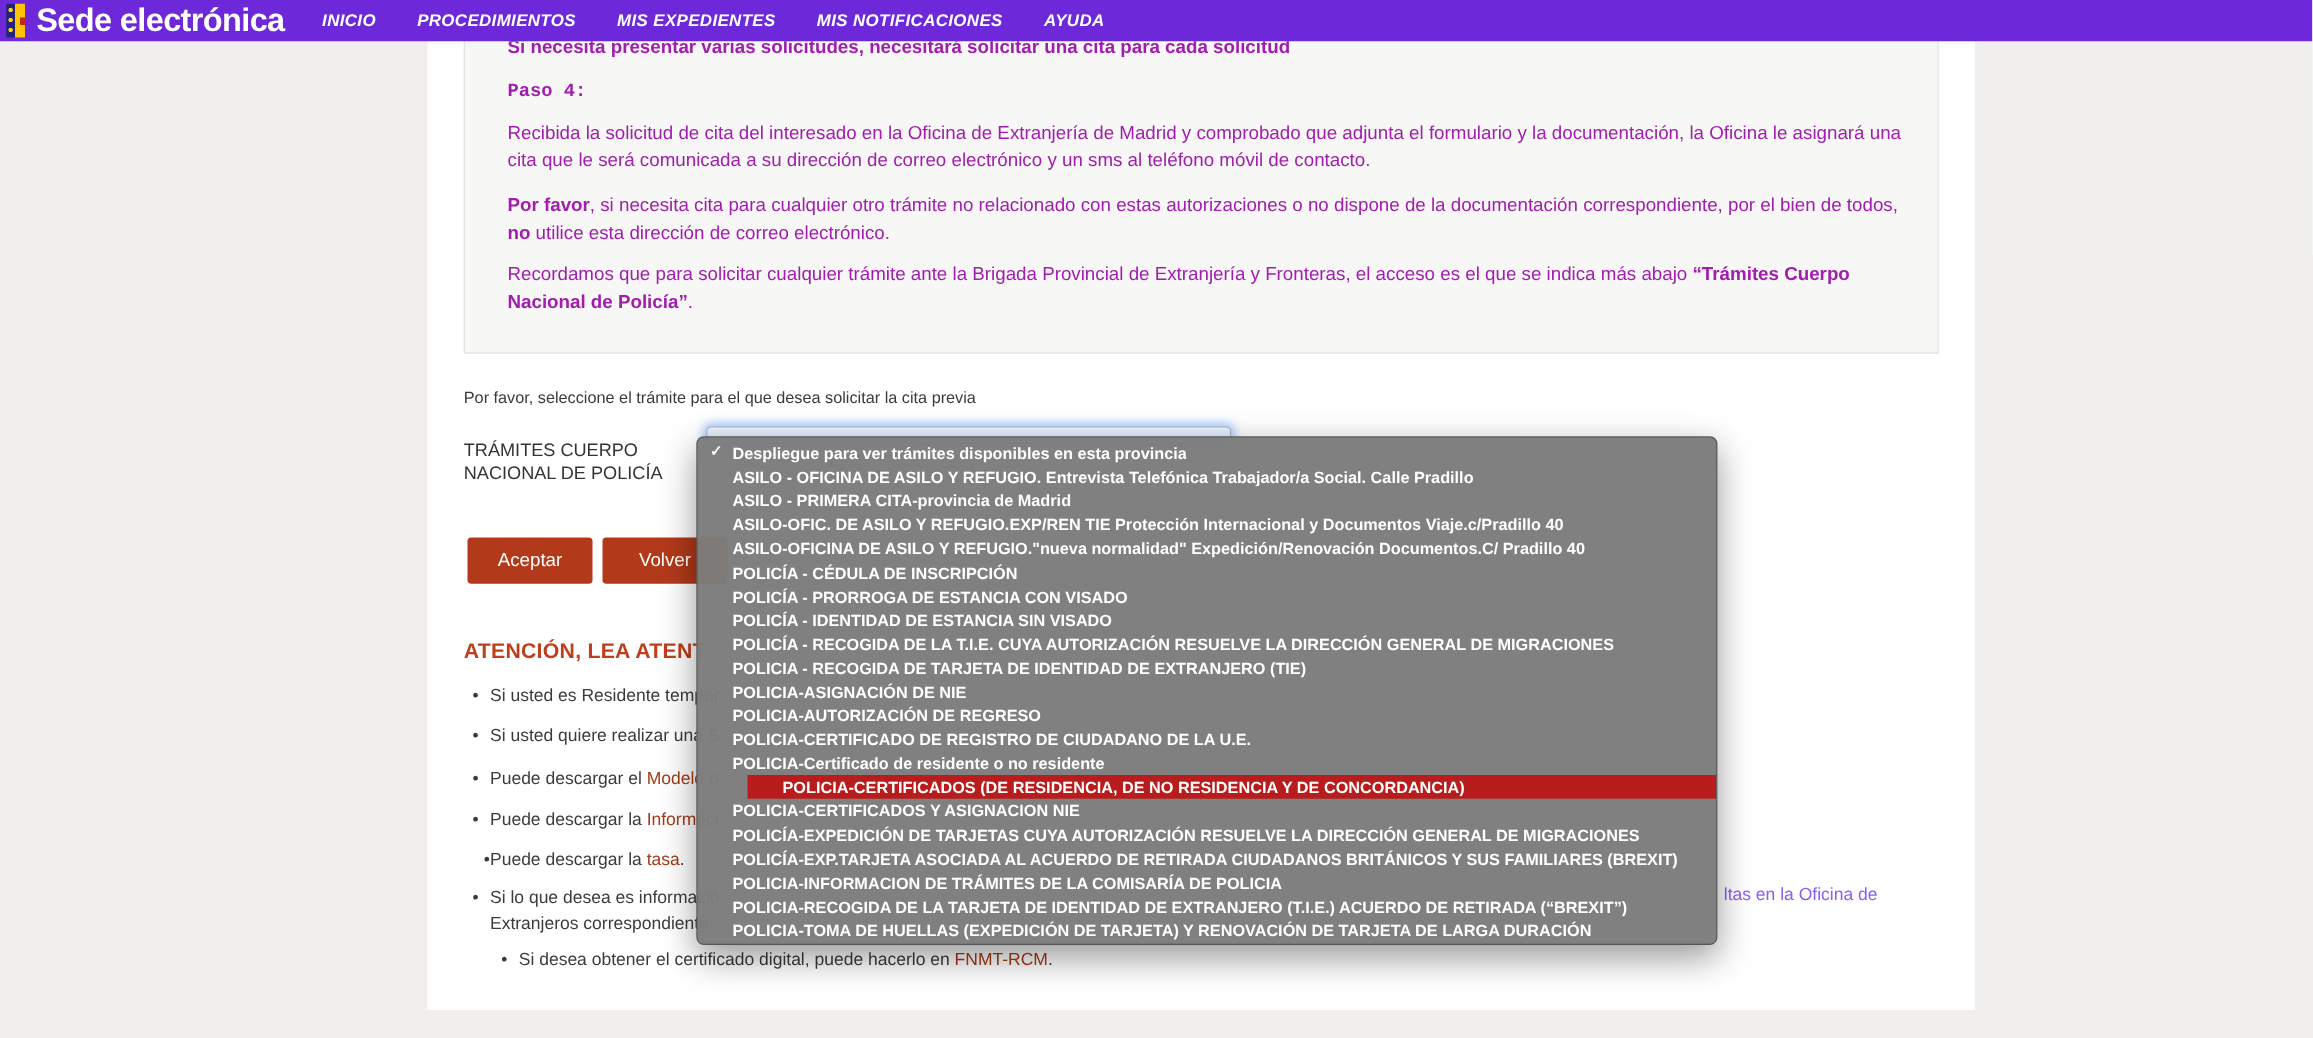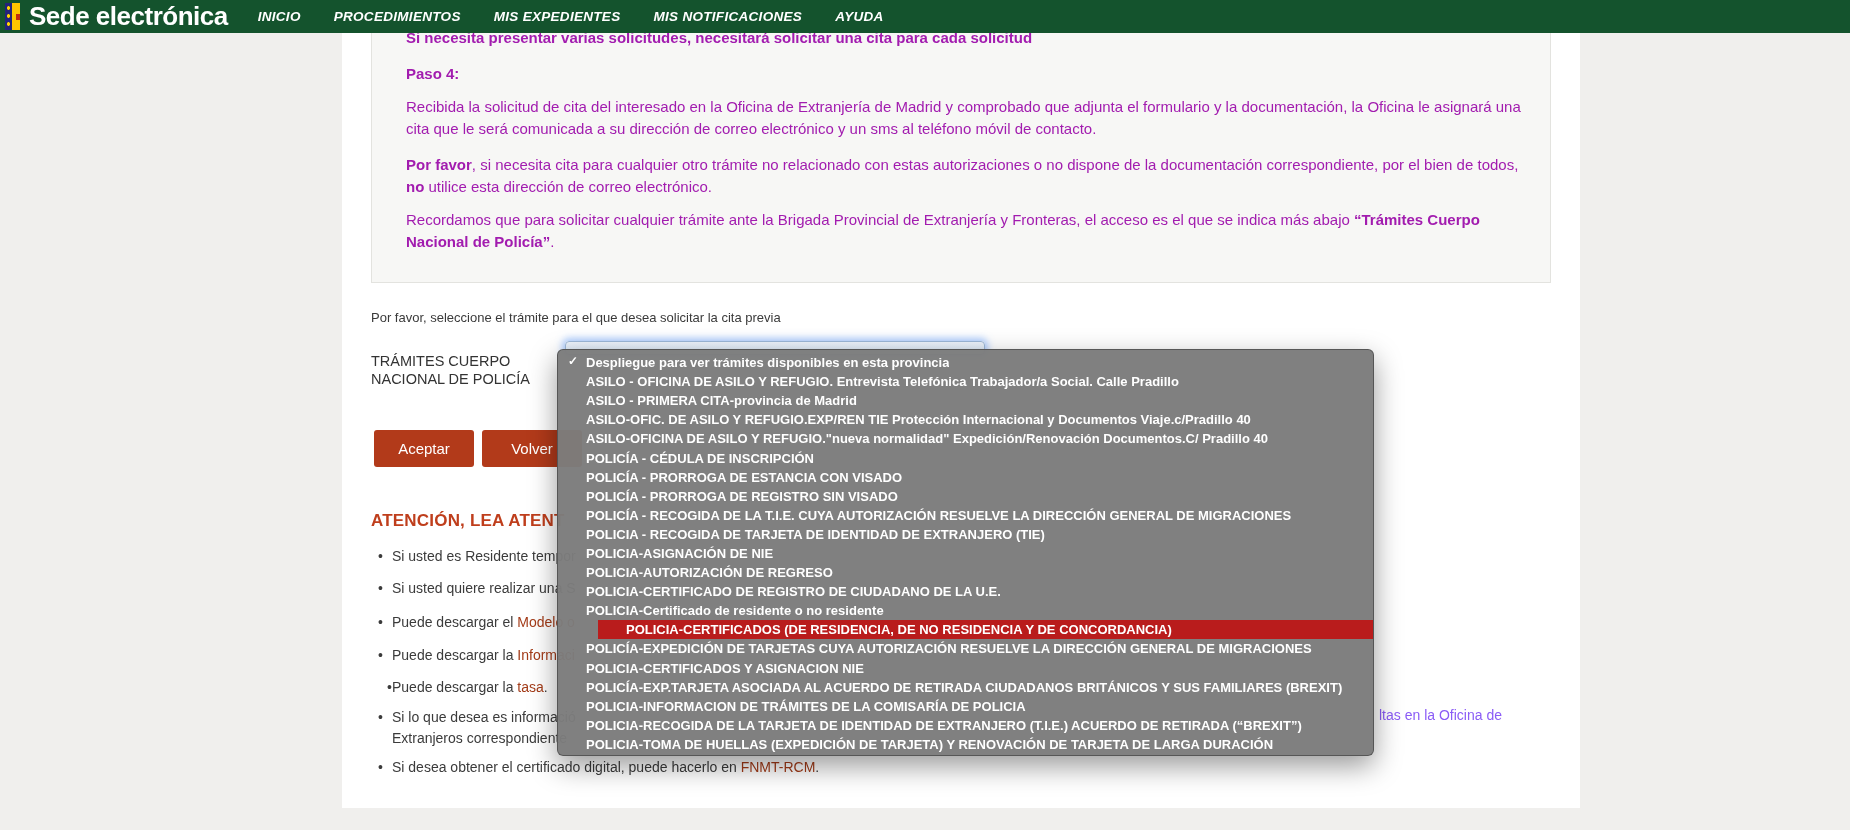--- a/index.html
+++ b/index.html
@@ -1,63 +1,63 @@
 <!DOCTYPE html>
 <html><head>
 <meta charset="utf-8">
 <style>
   * { margin:0; padding:0; box-sizing:border-box; }
   html,body { width:1850px; height:830px; overflow:hidden; }
   body { font-family:"Liberation Sans", sans-serif; background:#f0efed; }
   .screen { position:relative; width:1850px; height:830px; background:#f0efed; overflow:hidden; }
 
   
-  .navbar { position:absolute; left:0; top:0; width:1850px; height:33px; background:#14532d;
+  .navbar { position:absolute; left:0; top:0; width:1850px; height:33px; background:#6d28d9;
             display:flex; align-items:center; z-index:50; }
   .logo { display:flex; height:27px; margin-left:5px; }
   .logo-eu { width:7px; background:#23237a;
              background-image:radial-gradient(circle 1.5px at 3.5px 5px, #ffd400 1.5px, transparent 2px),
                               radial-gradient(circle 1.5px at 3.5px 13px, #ffd400 1.5px, transparent 2px),
                               radial-gradient(circle 1.5px at 3.5px 21px, #ffd400 1.5px, transparent 2px); }
   .logo-es { width:8px; background:#ffc400; position:relative; }
   .logo-es::after { content:""; position:absolute; right:0; top:11px; width:4px; height:6px; background:#c22a12; }
   .brand { color:#ffffff; font-weight:bold; font-size:26px; line-height:33px; margin-left:9px; letter-spacing:-0.5px; }
   .nav-items { display:flex; gap:33px; margin-left:30px; }
   .nav-item { color:#ffffff; font-size:13.5px; font-weight:600; letter-spacing:0.3px; cursor:pointer; white-space:nowrap;font-style:italic; }
 
   
   .card { position:absolute; left:342px; top:33px; width:1238px; height:775px; background:#ffffff; overflow:hidden; z-index:1; }
 
   
   .intro-box { position:absolute; left:29px; top:-60px; width:1180px; height:310px;
                background:#f7f7f5; border:1px solid #e3e3df; }
   .intro-box .txt { position:absolute; left:34px; width:1115px; font-size:15px; line-height:22px; color:#a21caf; }
   .clipped-line { top:53px; font-weight:bold; }
-  .step { top:89px; font-weight:bold; }
+  .step { top:89px; font-weight:bold;font-family:Liberation Mono, monospace; }
   .p1 { top:122px; }
   .p2 { top:180px; }
   .p3 { top:235px; }
   .para b { font-weight:bold; }
 
   .prompt { position:absolute; left:29px; top:277px; font-size:13px; color:#3a3a3a; }
 
   .form-label { position:absolute; left:29px; top:319px; font-size:14.5px; line-height:18px; color:#333333; }
 
   .btn { position:absolute; top:397px; height:37px; border:none; background:#b23a1a; color:#ffffff;
          font-family:"Liberation Sans", sans-serif; font-size:15px; border-radius:3px; cursor:pointer; }
   .btn.accept { left:32px; width:100px; }
   .btn.back   { left:140px; width:100px; }
 
   .attention-heading { position:absolute; left:29px; top:478px; font-size:17px; font-weight:bold;
                        color:#bf3e1c; letter-spacing:0.2px; white-space:nowrap; }
 
   .bullet { position:absolute; left:36px; font-size:14px; line-height:20px; color:#3b3b3b; white-space:nowrap; }
   .bullet .dot { display:inline-block; width:14px; color:#3b3b3b; }
   .b1 { top:513px; } .b2 { top:545px; } .b3 { top:579px; } .b4 { top:612px; }
-  .b5 { top:644px;text-align:right; } .b6 { top:674px; } .b7 { top:724px; }
+  .b5 { top:644px;text-align:right; } .b6 { top:674px; } .b7 { top:724px;margin-left:23px; }
   .b6-line2 { position:absolute; left:50px; top:697px; font-size:14px; color:#3b3b3b; }
   .b6-right { position:absolute; left:1037px; top:674px; font-size:14px; color:#8b5cf6; }
   a.redlink { color:#a33b18; text-decoration:none; cursor:pointer; }
 
   
   .select-sliver { position:absolute; left:565px; top:341px; width:420px; height:14px; z-index:35;
                    background:linear-gradient(#eef4fc,#d8e6f6); border:1px solid #9db8d8; border-radius:4px;
                    box-shadow:0 0 7px 3px rgba(110,165,255,0.55); }
 
   
@@ -127,21 +127,21 @@
       <div class="dd-row">
         <span class="dd-label">ASILO-OFICINA DE ASILO Y REFUGIO."nueva normalidad" Expedición/Renovación Documentos.C/ Pradillo 40</span>
       </div>
       <div class="dd-row">
         <span class="dd-label">POLICÍA - CÉDULA DE INSCRIPCIÓN</span>
       </div>
       <div class="dd-row">
         <span class="dd-label">POLICÍA - PRORROGA DE ESTANCIA CON VISADO</span>
       </div>
       <div class="dd-row">
-        <span class="dd-label">POLICÍA - PRORROGA DE REGISTRO SIN VISADO</span>
+        <span class="dd-label">POLICÍA - IDENTIDAD DE ESTANCIA SIN VISADO</span>
       </div>
       <div class="dd-row">
         <span class="dd-label">POLICÍA - RECOGIDA DE LA T.I.E. CUYA AUTORIZACIÓN RESUELVE LA DIRECCIÓN GENERAL DE MIGRACIONES</span>
       </div>
       <div class="dd-row">
         <span class="dd-label">POLICIA - RECOGIDA DE TARJETA DE IDENTIDAD DE EXTRANJERO (TIE)</span>
       </div>
       <div class="dd-row">
         <span class="dd-label">POLICIA-ASIGNACIÓN DE NIE</span>
       </div>
@@ -151,24 +151,24 @@
       <div class="dd-row">
         <span class="dd-label">POLICIA-CERTIFICADO DE REGISTRO DE CIUDADANO DE LA U.E.</span>
       </div>
       <div class="dd-row">
         <span class="dd-label">POLICIA-Certificado de residente o no residente</span>
       </div>
       <div class="dd-row selected">
         <span class="dd-label">POLICIA-CERTIFICADOS (DE RESIDENCIA, DE NO RESIDENCIA Y DE CONCORDANCIA)</span>
       </div>
       <div class="dd-row">
-        <span class="dd-label">POLICÍA-EXPEDICIÓN DE TARJETAS CUYA AUTORIZACIÓN RESUELVE LA DIRECCIÓN GENERAL DE MIGRACIONES</span>
+        <span class="dd-label">POLICIA-CERTIFICADOS Y ASIGNACION NIE</span>
       </div>
       <div class="dd-row">
-        <span class="dd-label">POLICIA-CERTIFICADOS Y ASIGNACION NIE</span>
+        <span class="dd-label">POLICÍA-EXPEDICIÓN DE TARJETAS CUYA AUTORIZACIÓN RESUELVE LA DIRECCIÓN GENERAL DE MIGRACIONES</span>
       </div>
       <div class="dd-row">
         <span class="dd-label">POLICÍA-EXP.TARJETA ASOCIADA AL ACUERDO DE RETIRADA CIUDADANOS BRITÁNICOS Y SUS FAMILIARES (BREXIT)</span>
       </div>
       <div class="dd-row">
         <span class="dd-label">POLICIA-INFORMACION DE TRÁMITES DE LA COMISARÍA DE POLICIA</span>
       </div>
       <div class="dd-row">
         <span class="dd-label">POLICIA-RECOGIDA DE LA TARJETA DE IDENTIDAD DE EXTRANJERO (T.I.E.) ACUERDO DE RETIRADA (“BREXIT”)</span>
       </div>

